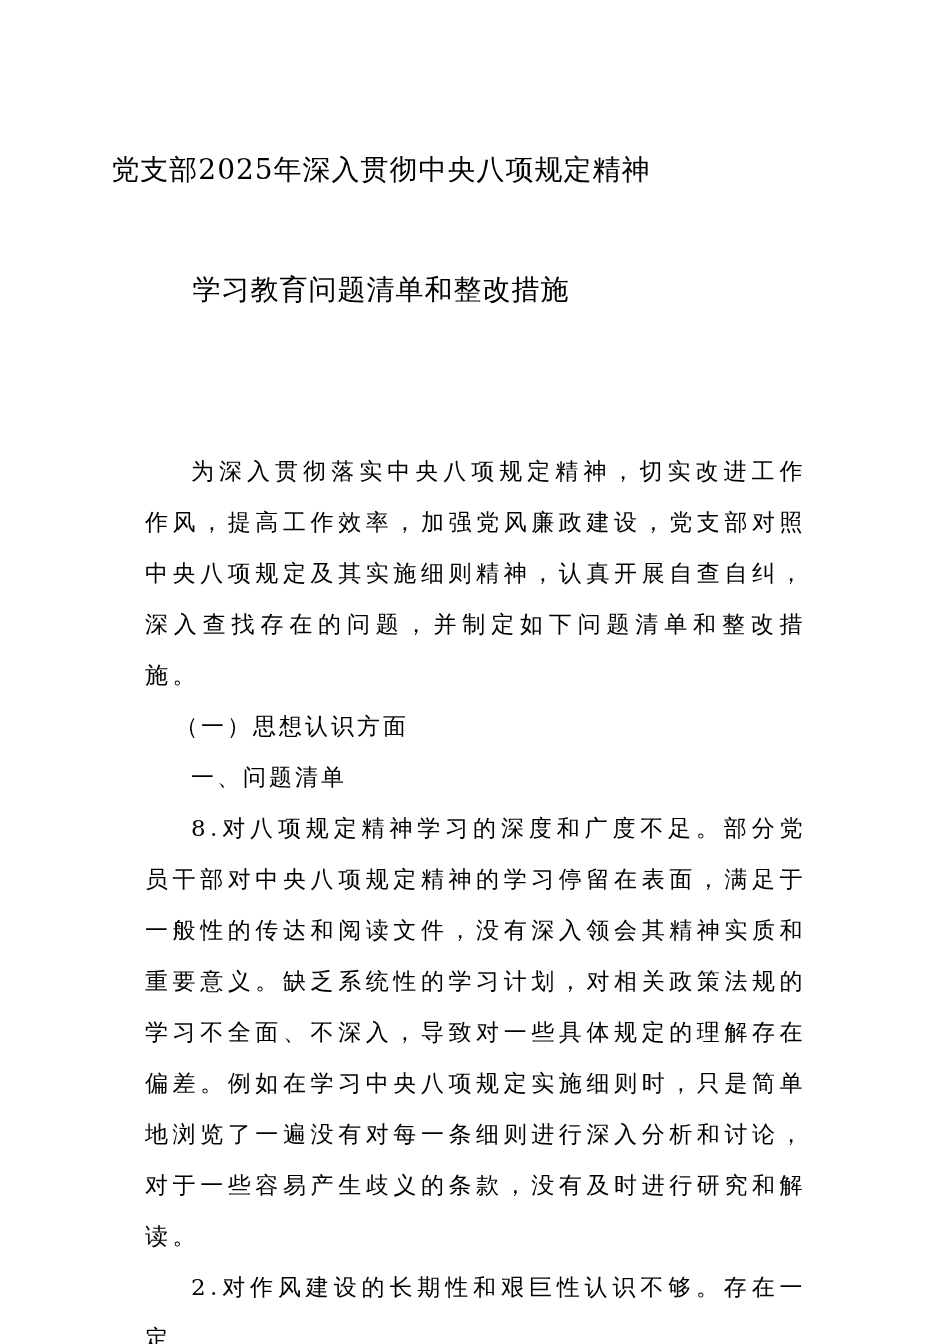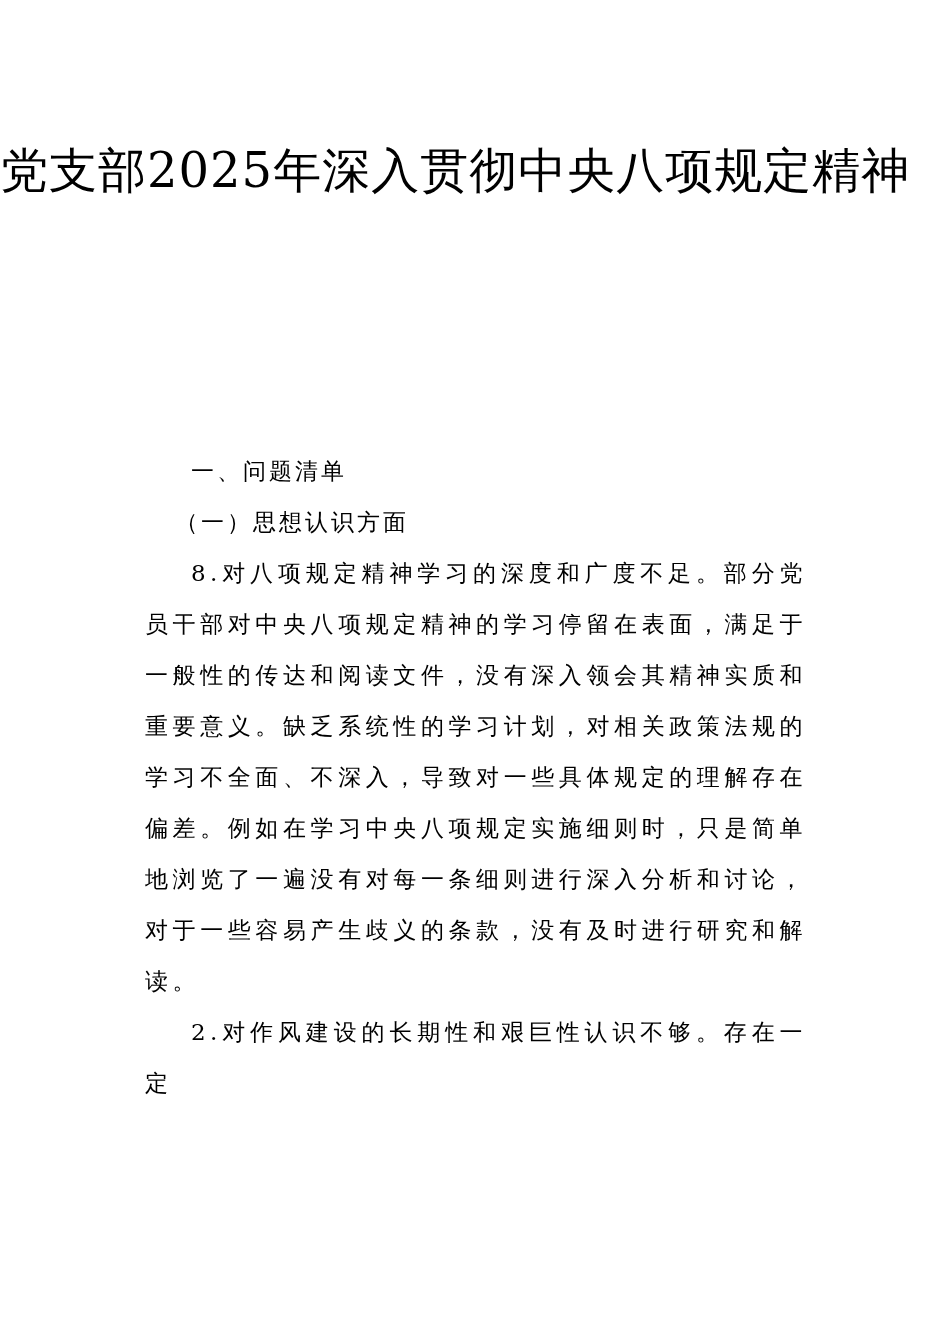--- a/index.html
+++ b/index.html
@@ -21,21 +21,21 @@
       top: 0;
       width: 950px;
       height: 1344px;
       background: #ffffff;
     }
     .title-line {
       position: absolute;
       left: 0;
       width: 762px;
       text-align: center;
-      font-size: 48px;
+      font-size: 28px;
       line-height: 44px;
       letter-spacing: 1px;
       white-space: nowrap;
     }
     .title-line.l1 { top: 148px; }
     .title-line.l2 { top: 268px; }
     .body-text {
       position: absolute;
       left: 145px;
       top: 446px;
@@ -56,20 +56,22 @@
       letter-spacing: 3px;
     }
     .heading.h1 { text-indent: 2em; }
     .heading.h2 { text-indent: 1.3em; }
   </style>
 </head>
 <body>
 
 <div class="page">
   <div class="title-line l1">党支部2025年深入贯彻中央八项规定精神</div>
+  <div class="title-line l2">学习教育问题清单和整改措施</div>
 
   <div class="body-text">
+    <p class="para">为深入贯彻落实中央八项规定精神，切实改进工作作风，提高工作效率，加强党风廉政建设，党支部对照中央八项规定及其实施细则精神，认真开展自查自纠，深入查找存在的问题，并制定如下问题清单和整改措施。</p>
+    <p class="heading h2">（一）思想认识方面</p>
     <p class="heading h1">一、问题清单</p>
-    <p class="heading h2">（一）思想认识方面</p>
     <p class="para">8.对八项规定精神学习的深度和广度不足。部分党员干部对中央八项规定精神的学习停留在表面，满足于一般性的传达和阅读文件，没有深入领会其精神实质和重要意义。缺乏系统性的学习计划，对相关政策法规的学习不全面、不深入，导致对一些具体规定的理解存在偏差。例如在学习中央八项规定实施细则时，只是简单地浏览了一遍没有对每一条细则进行深入分析和讨论，对于一些容易产生歧义的条款，没有及时进行研究和解读。</p>
     <p class="para">2.对作风建设的长期性和艰巨性认识不够。存在一定</p>
   </div>
 </div>
 
 </body></html>

